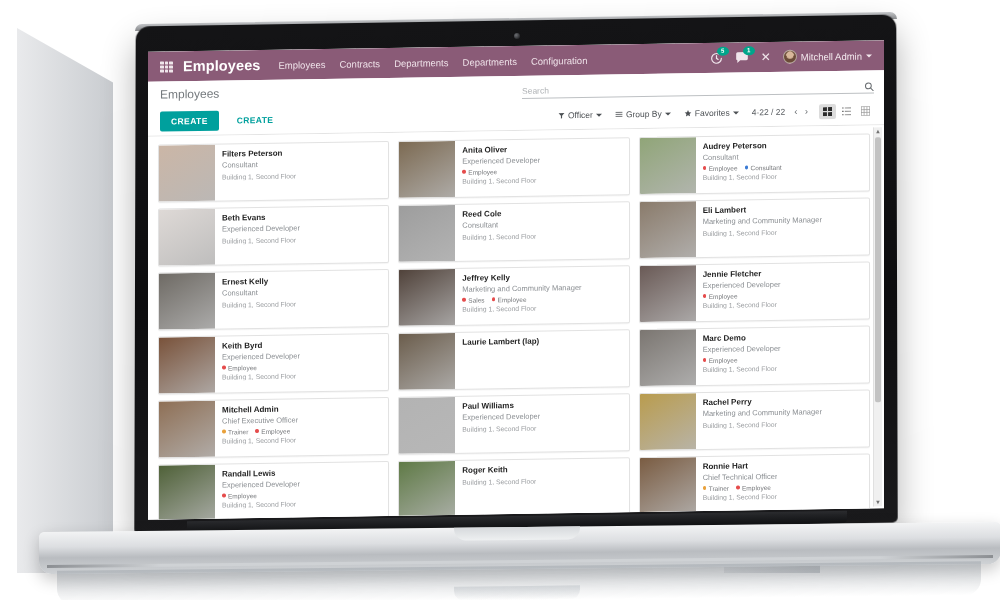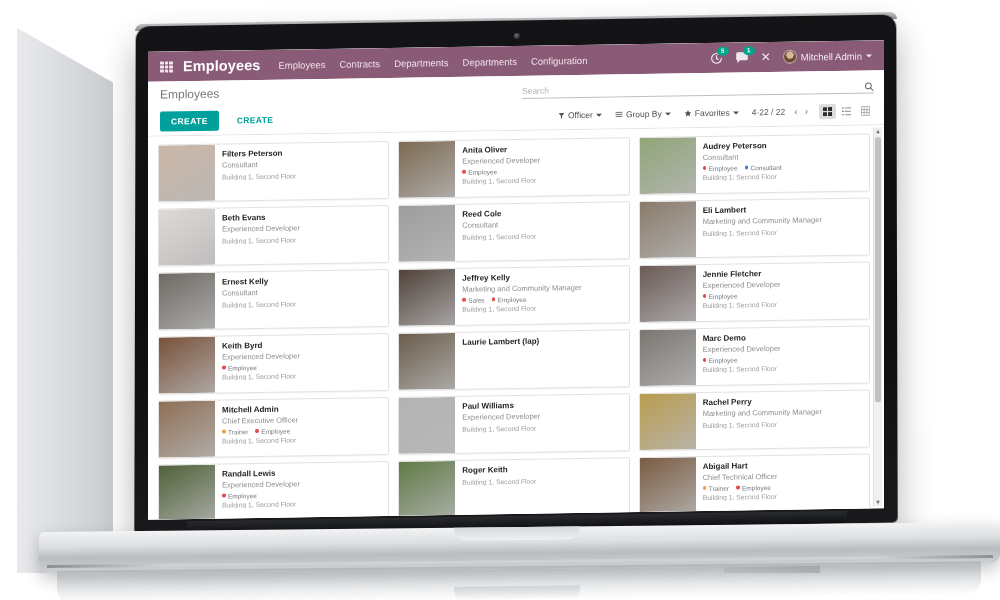--- a/index.html
+++ b/index.html
@@ -504,21 +504,21 @@
               <div class="card">
                 <div class="card-img" style="background: linear-gradient(150deg, rgb(95, 122, 70) 0%, rgba(0, 0, 0, 0.28) 120%);"></div>
                 <div class="card-body">
                   <div class="c-name">Roger Keith</div>
                   <div class="c-loc">Building 1, Second Floor</div>
                 </div>
               </div>
               <div class="card">
                 <div class="card-img" style="background: linear-gradient(150deg, rgb(122, 92, 66) 0%, rgba(0, 0, 0, 0.28) 120%);"></div>
                 <div class="card-body">
-                  <div class="c-name">Abigail Hart</div>
+                  <div class="c-name">Ronnie Hart</div>
                   <div class="c-job">Chief Technical Officer</div>
                   <div class="c-tags">
                     <span class="tag">
                       <span class="dot" style="background: rgb(233, 161, 59);"></span>
                       <span>Trainer</span>
                     </span>
                     <span class="tag">
                       <span class="dot" style="background: rgb(229, 76, 76);"></span>
                       <span>Employee</span>
                     </span>

